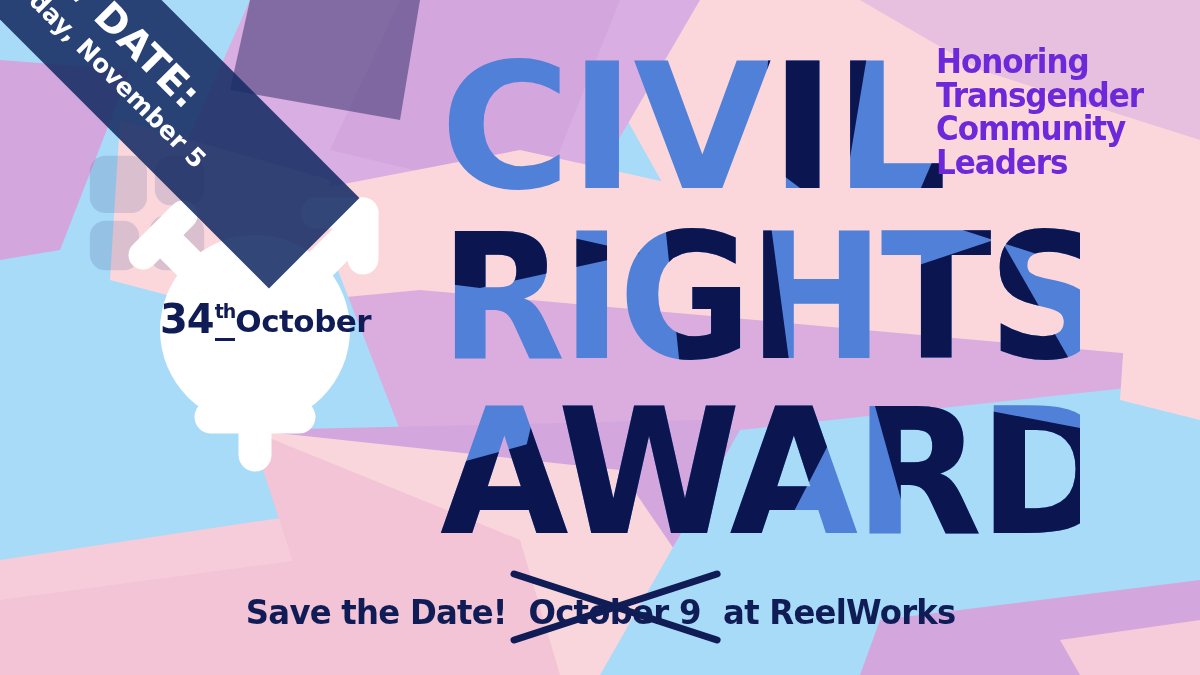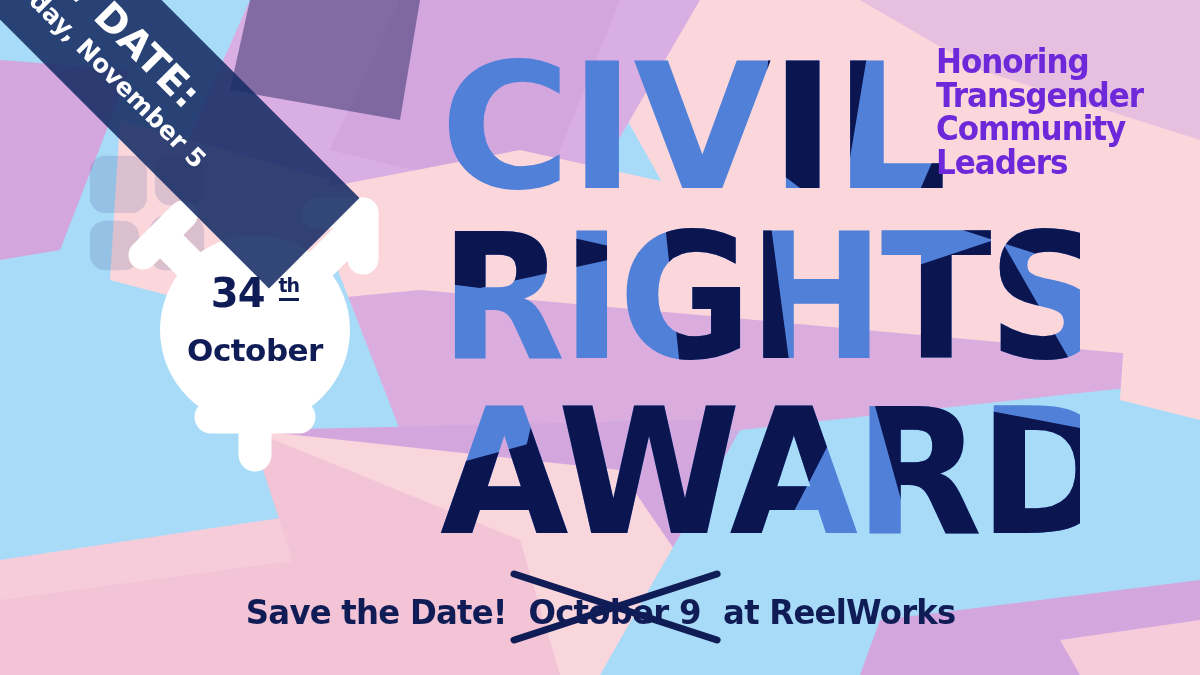--- a/index.html
+++ b/index.html
@@ -28,37 +28,36 @@
     width:300px; height:345px;
   }
   #badge-text{
     position:absolute;
     left:105px; top:155px; width:300px; height:345px;
     pointer-events:none;
   }
   .badge-inner{
     position:absolute;
     left:55px; top:110px; width:190px; height:110px;
-    display:flex; flex-direction:column;
-    align-items:center; justify-content:center;
+    display:flex; flex-direction:row;
+    align-items:center; justify-content:space-between;
     color:#101C55;
     font-family:"DejaVu Sans", sans-serif;
     font-weight:bold;
     line-height:.98;
-    gap:20px;
   }
   .badge-num{
     font-size:40px; letter-spacing:-1px;
     display:flex; align-items:flex-start;
   }
   .badge-sup{
     font-size:19px; line-height:1;
-    margin-top:2px; margin-left:14px;
+    margin-top:2px; margin-left:1px;
     border-bottom:3px solid #101C55;
-    padding-bottom:3px;
+    padding-bottom:17px;
   }
   .badge-annual{
     font-size:31px; letter-spacing:-.5px; margin-top:2px;
   }
 
   
   #title-block{
     position:absolute;
     left:440px; top:38px;
     width:640px; height:560px;

